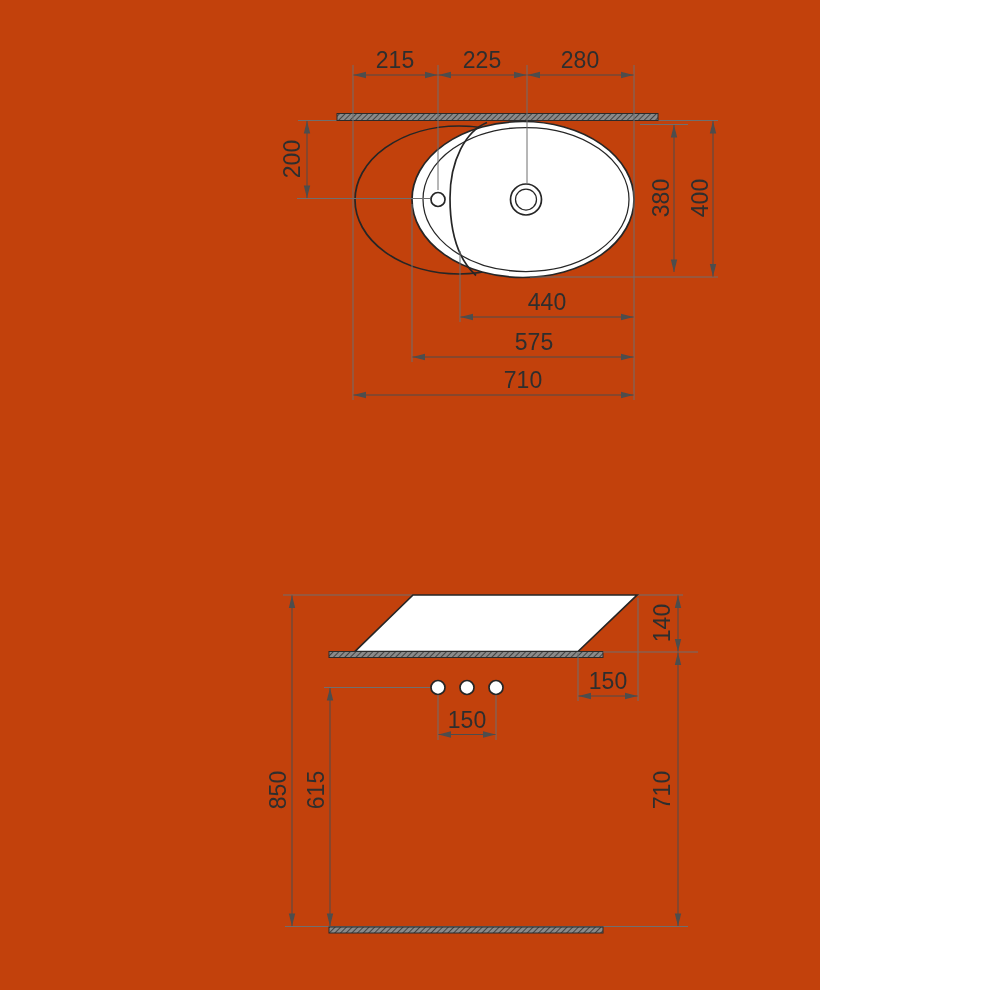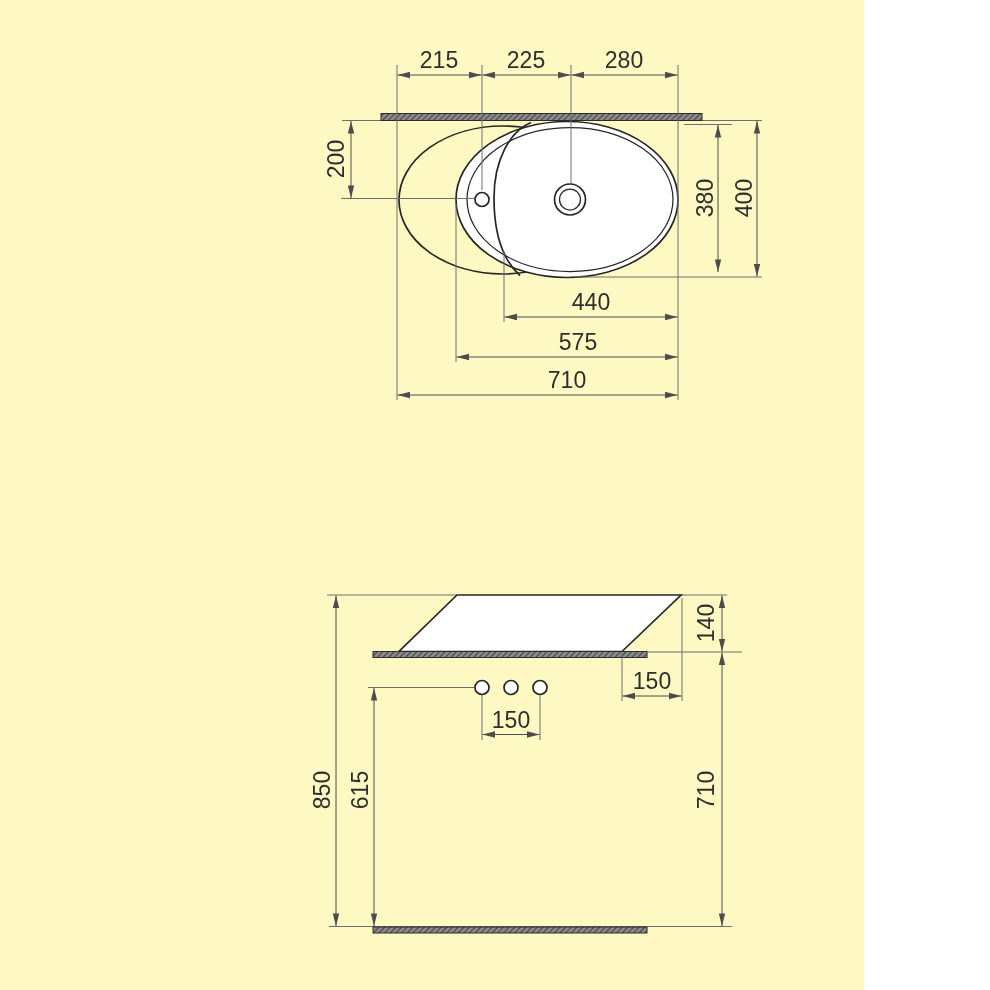--- a/index.html
+++ b/index.html
@@ -1,17 +1,17 @@
 <!DOCTYPE html>
 <html style="--object-line: #262626; --dimension-line: #4d4d4d; --extension-line: #6f6f6f; --text-color: #2e2e2e; --hatch-fill: #8a8a8a; --hatch-line: #2b2b2b;"><head>
 <meta charset="utf-8">
 <title>Drawing</title>
 <style>
   html,body{margin:0;padding:0;background:#ffffff;}
-  .canvas{width:820px;height:990px;position:relative;background:#fef9c3;overflow:hidden;padding-left:44px;}
+  .canvas{width:820px;height:990px;position:relative;background:#c2410c;overflow:hidden;}
   svg{display:block;}
   .obj{stroke:var(--object-line,#262626);fill:none;stroke-width:1.7;}
   .obj-thin{stroke:var(--object-line,#262626);fill:none;stroke-width:1.25;}
   .obj-fill{stroke:var(--object-line,#262626);fill:#ffffff;stroke-width:1.7;}
   .ext{stroke:var(--extension-line,#6f6f6f);fill:none;stroke-width:1;}
   .dim{stroke:var(--dimension-line,#4d4d4d);fill:none;stroke-width:1;}
   .hatch-rect{stroke:#2b2b2b;stroke-width:1;}
   .dtx{font-family:"Liberation Sans","DejaVu Sans",sans-serif;font-size:23px;fill:var(--text-color,#2e2e2e);text-anchor:middle;}
   .arrfill{fill:var(--dimension-line,#4d4d4d);}
 </style>

